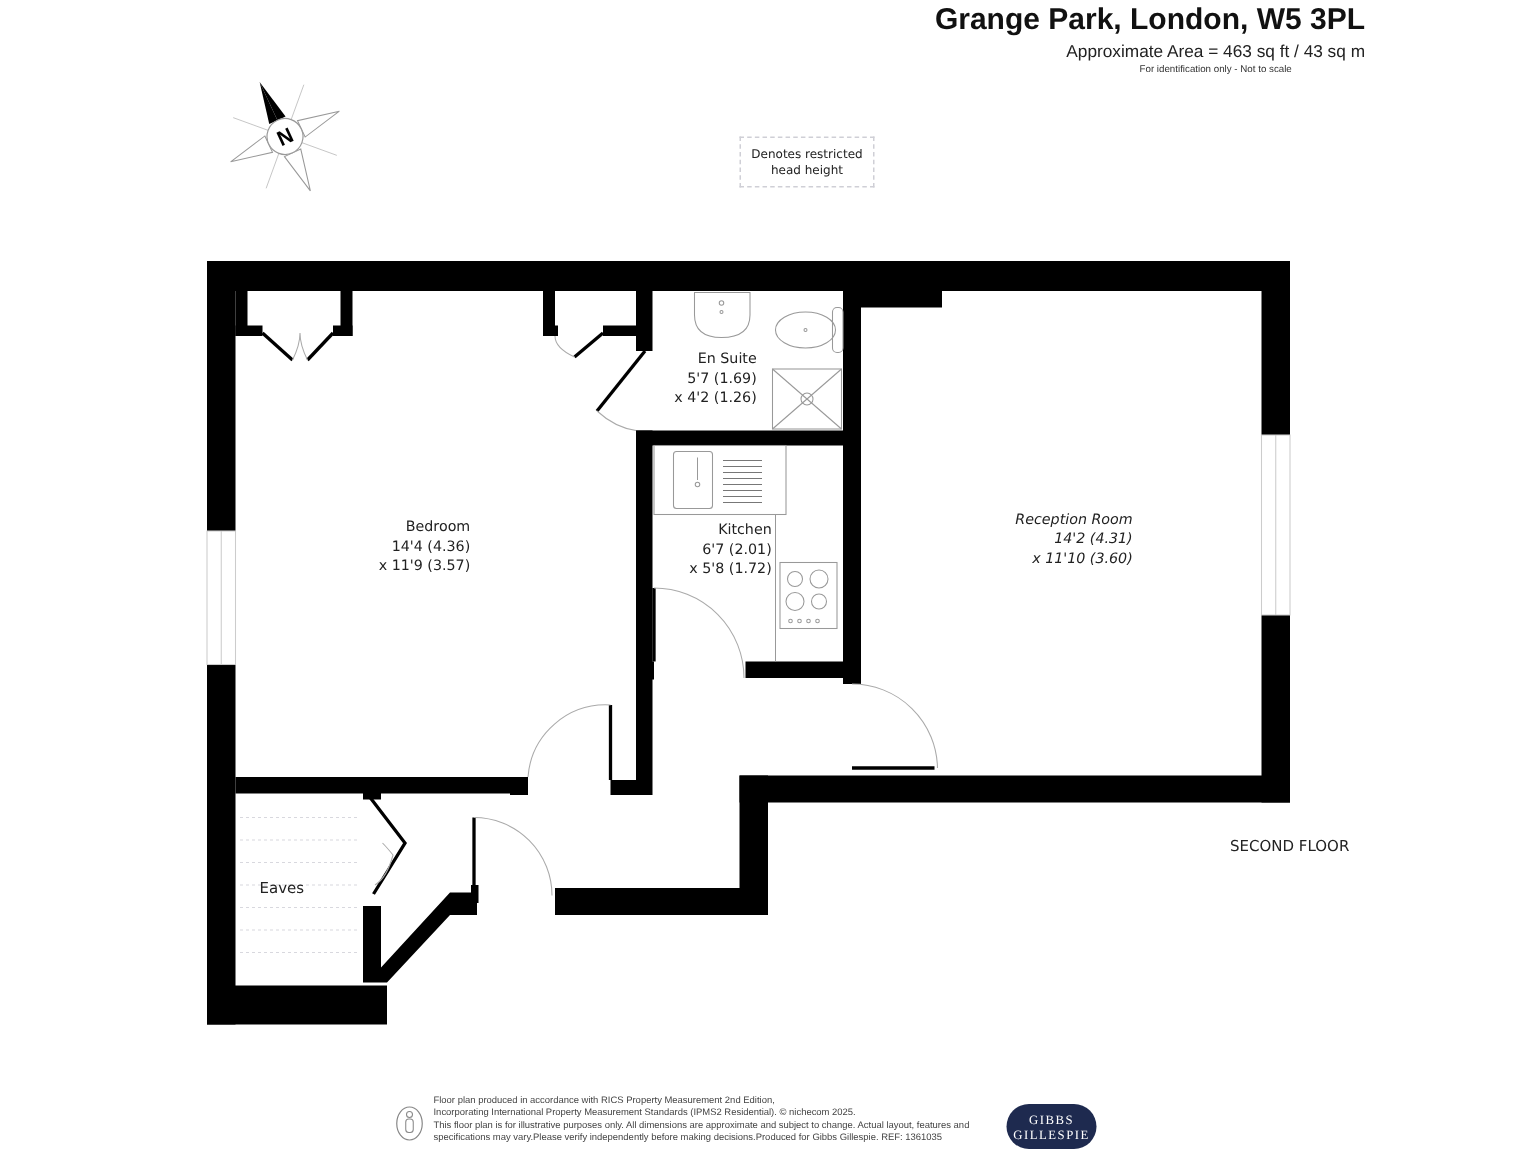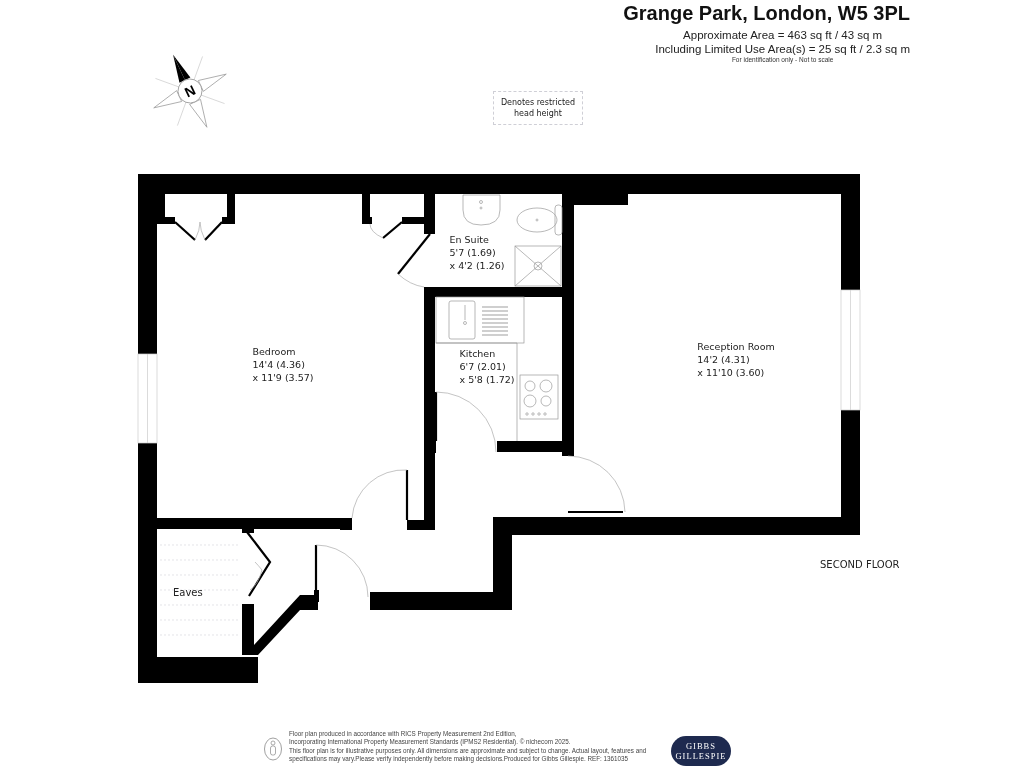--- a/index.html
+++ b/index.html
@@ -2,35 +2,34 @@
 <html><head>
 <meta charset="utf-8">
 <style>
   html, body { margin:0; padding:0; background:#ffffff; }
   body { width:1024px; height:768px; position:relative; overflow:hidden; font-family:"Liberation Sans", sans-serif; color:#111; }
   .abs { position:absolute; }
   .title { right:114px; top:2px; font-size:20px; font-weight:bold; white-space:nowrap; text-align:right; }
   .areas { right:114px; top:29px; text-align:center; font-size:11.5px; line-height:13.5px; color:#222; }
   .areas .note { font-size:6.5px; line-height:8px; color:#333; }
   .plan { left:0; top:0; }
-  .room-label { position:absolute; text-align:left; font-family:"DejaVu Sans", sans-serif; font-size:9.5px; line-height:13px; color:#222; transform:translateX(-50%); white-space:nowrap; }
+  .room-label { position:absolute; text-align:right; font-family:"DejaVu Sans", sans-serif; font-size:9.5px; line-height:13px; color:#222; transform:translateX(-50%); white-space:nowrap; }
   .legend-box { left:493px; top:91px; width:90px; height:34px; border:1px dashed #cfcfd6; font-family:"DejaVu Sans", sans-serif; font-size:8px; line-height:11px; text-align:center; color:#222; box-sizing:border-box; padding-top:5px; }
   .floor-label { left:787px; top:559px; font-family:"DejaVu Sans", sans-serif; font-size:10px; color:#222;margin-left:33px; }
   .eaves-label { left:173px; top:587px; font-family:"DejaVu Sans", sans-serif; font-size:10px; color:#222; }
   .footer-text { left:289px; top:730px; font-size:6.3px; line-height:8.4px; color:#444; width:380px; }
   .footer-icon { left:263px; top:736px; }
   .brand { left:671px; top:736px; width:60px; height:30px; background:#1e2a4f; color:#fff; font-family:"Liberation Serif", serif; font-size:8.5px; line-height:10px; text-align:center; letter-spacing:1px; display:flex; flex-direction:column; justify-content:center;border-radius:15px; }
 </style>
 </head>
 <body>
 
 <div class="abs title">Grange Park, London, W5 3PL</div>
 <div class="abs areas">
   <div>Approximate Area = 463 sq ft / 43 sq m</div>
-  <div>Including Limited Use Area(s) = 25 sq ft / 2.3 sq m</div>
   <div class="note">For identification only - Not to scale</div>
 </div>
 
 <svg class="abs plan" width="1024" height="768" viewBox="0 0 1024 768">
 
   <g transform="translate(190,91) rotate(-25)">
     <polygon points="0,-40 6,-12 0,-12" fill="#000"></polygon>
     <polygon points="0,-40 -6,-12 0,-12" fill="#000"></polygon>
     <polygon points="0,40 6,12 -6,12" fill="none" stroke="#999" stroke-width="0.7"></polygon>
     <polygon points="40,0 12,6 12,-6" fill="none" stroke="#999" stroke-width="0.7"></polygon>
@@ -203,21 +202,21 @@
 <div class="room-label" style="left:477px; top:233px;">
   <div>En Suite</div>
   <div>5'7 (1.69)</div>
   <div>x 4'2 (1.26)</div>
 </div>
 <div class="room-label" style="left:487px; top:347px;">
   <div>Kitchen</div>
   <div>6'7 (2.01)</div>
   <div>x 5'8 (1.72)</div>
 </div>
-<div class="room-label" style="left:736px; top:340px;">
+<div class="room-label" style="left:716px; top:340px;font-style:italic;">
   <div>Reception Room</div>
   <div>14'2 (4.31)</div>
   <div>x 11'10 (3.60)</div>
 </div>
 <div class="abs eaves-label">Eaves</div>
 
 <div class="abs floor-label">SECOND FLOOR</div>
 
 <svg class="abs footer-icon" width="20" height="26" viewBox="0 0 20 26">
   <ellipse cx="10" cy="13" rx="8.5" ry="11" fill="none" stroke="#888" stroke-width="0.8"></ellipse>

